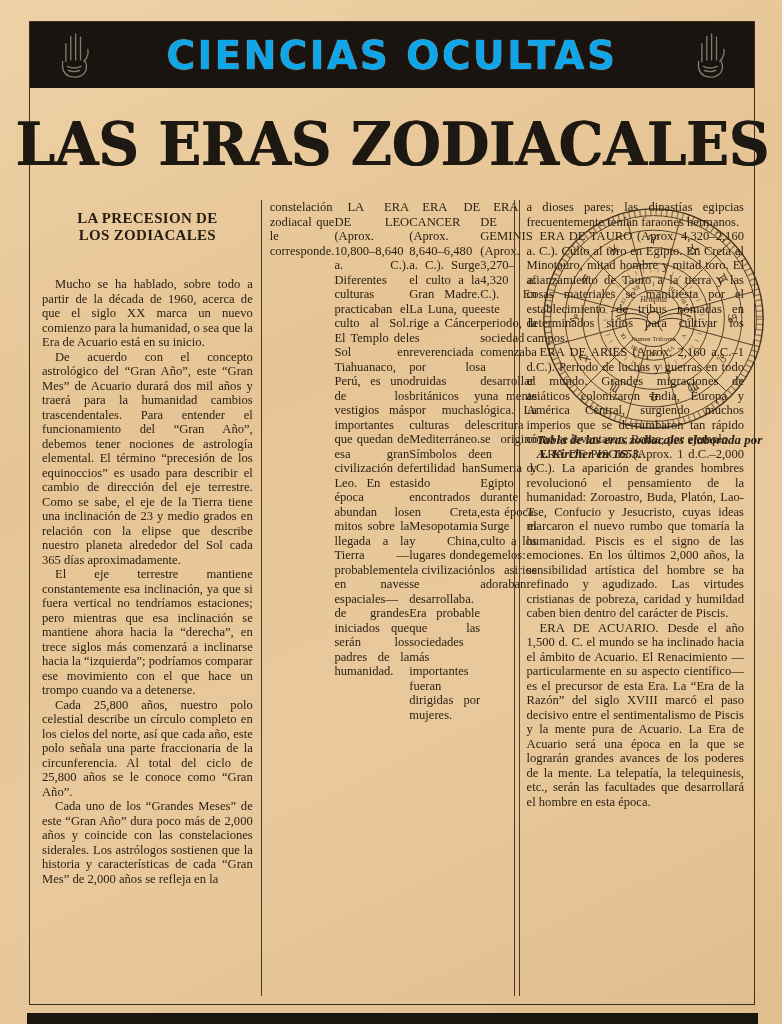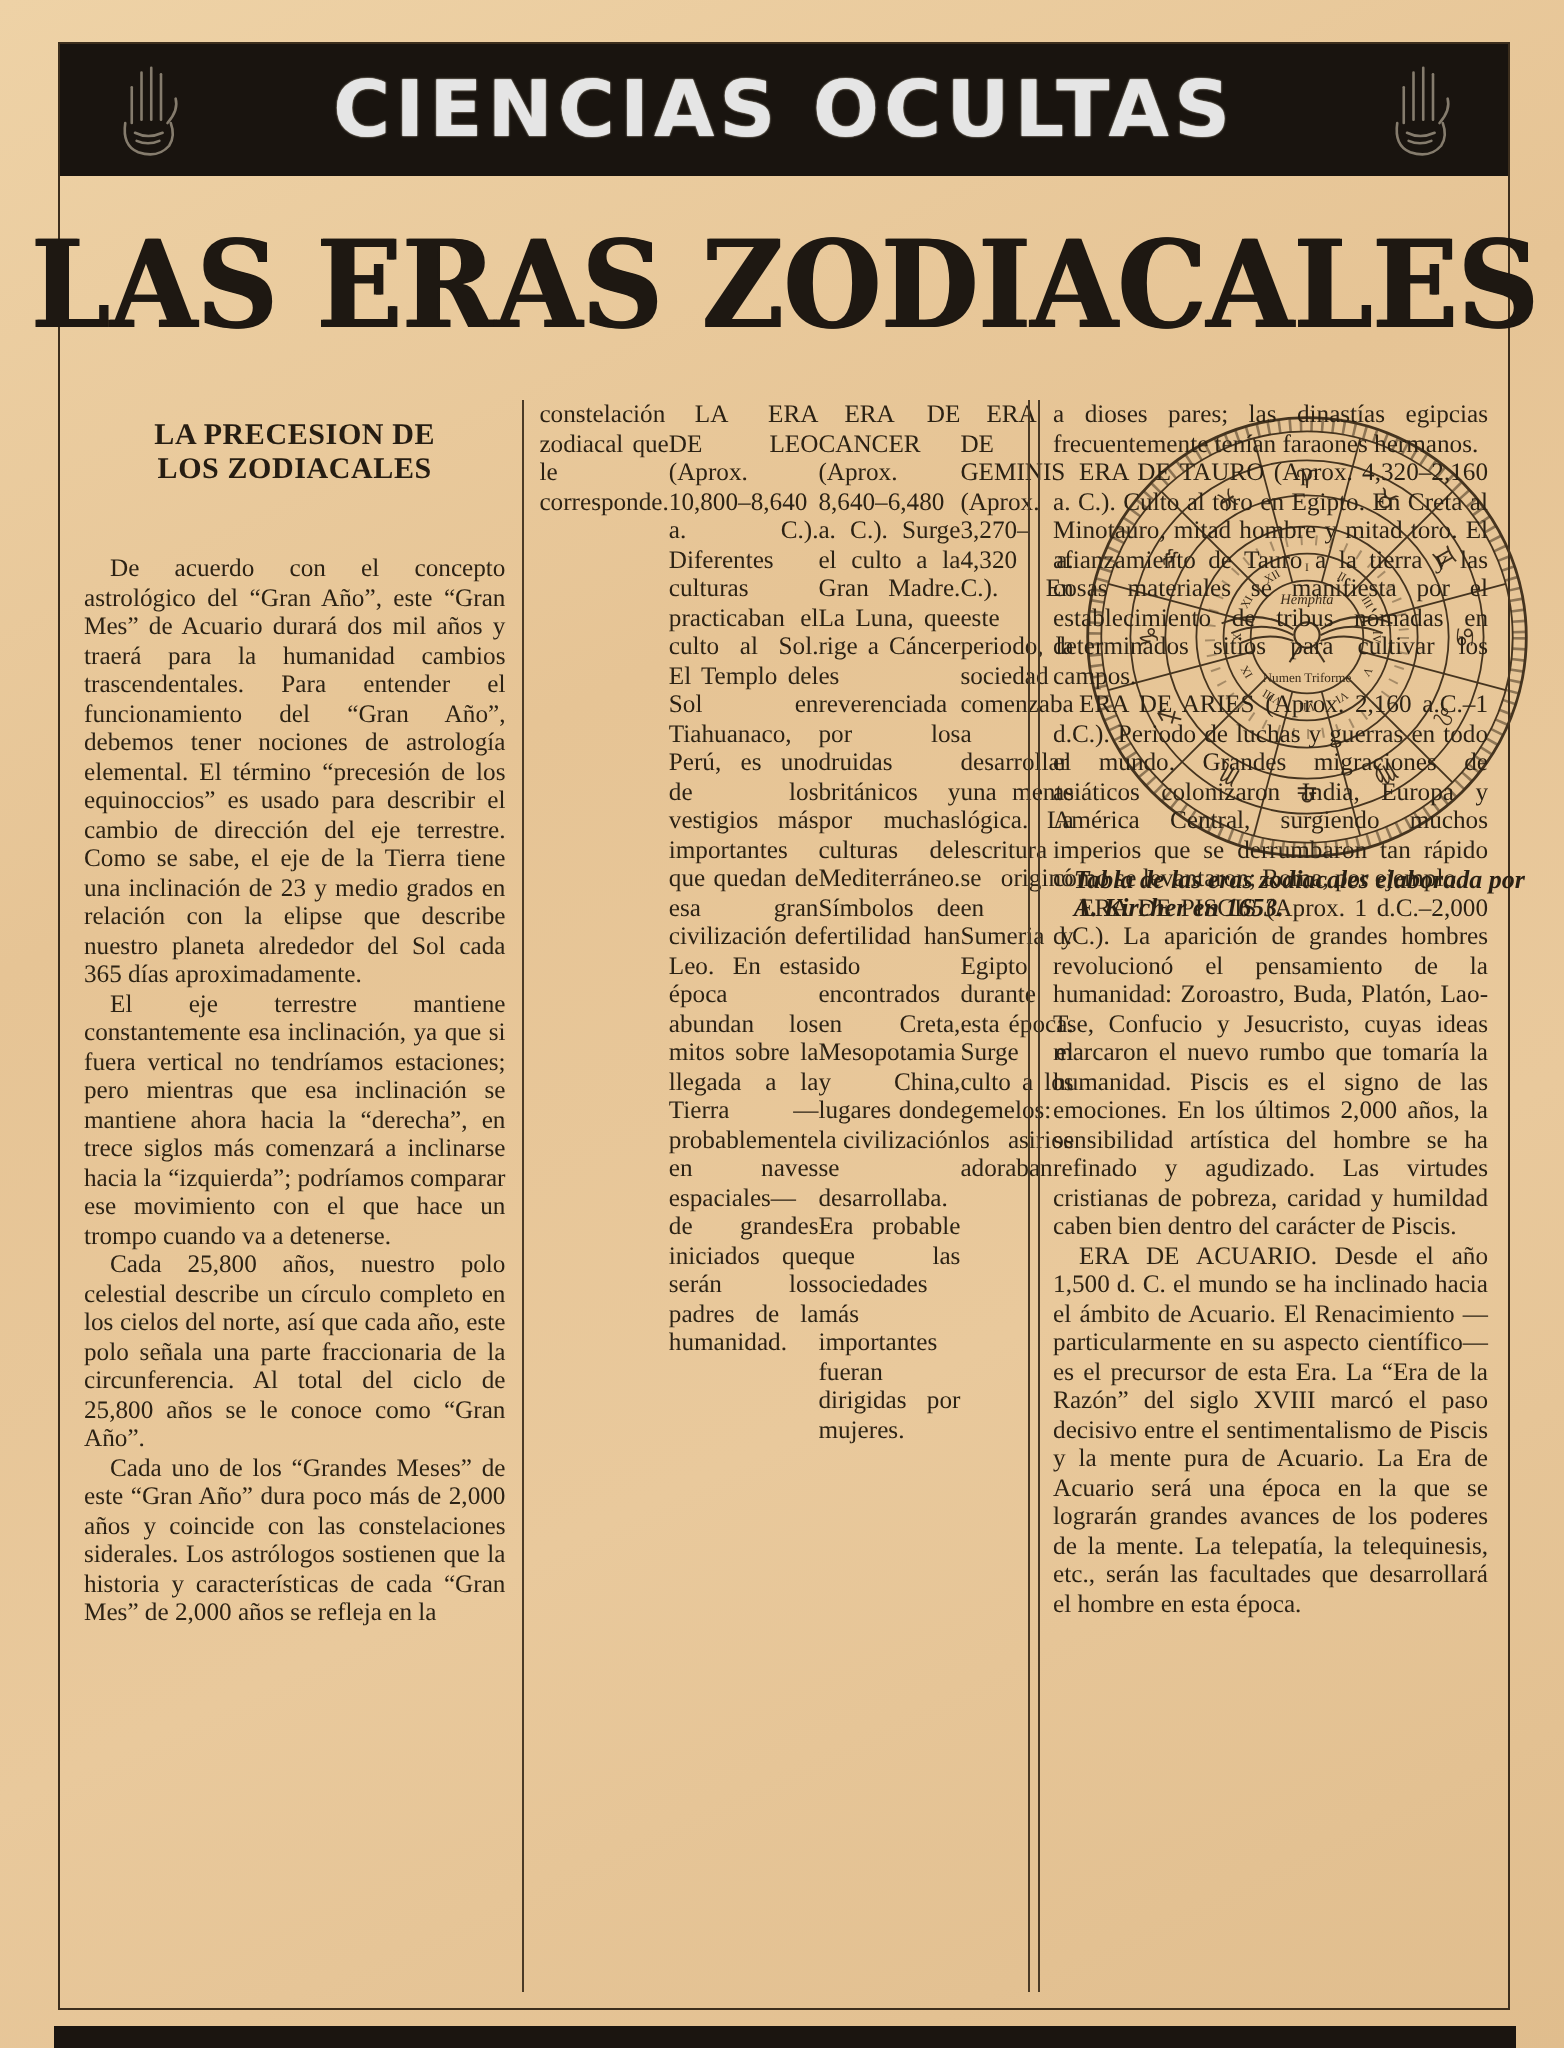--- a/index.html
+++ b/index.html
@@ -12,21 +12,21 @@
     position:absolute;left:29px;top:21px;width:726px;height:984px;
     border:1.5px solid #3c2e1d;box-sizing:border-box;background:transparent;
   }
   
   .masthead{
     height:66px;background:#19140f;display:flex;align-items:center;
     justify-content:space-between;padding:0 24px;box-sizing:border-box;
   }
   .masthead-title{
     flex:1;text-align:center;font-family:"DejaVu Sans", sans-serif;
-    font-weight:900;font-size:39px;letter-spacing:2.5px;color:#e5e5e5;
+    font-weight:900;font-size:39px;letter-spacing:2.5px;color:#0ea5e9;
     text-shadow:0 0 1px #f2e9d6;
   }
   .hand-icon{width:40px;height:52px;opacity:.55;}
   .hand-icon svg{width:100%;height:100%;}
   
   .headline-wrap{height:110px;display:flex;align-items:center;justify-content:center;}
   .headline{
     margin:0;font-family:"DejaVu Serif", serif;font-weight:700;font-size:56px;
     letter-spacing:0px;color:#1e1812;transform:scaleY(1.08);white-space:nowrap;
     text-shadow:1px 0 0 #1e1812;
@@ -100,20 +100,21 @@
       <h1 class="headline">LAS ERAS ZODIACALES</h1>
     </div>
 
     <div class="columns">
 
       <div class="col col1">
         <div class="subhead">
           <span>LA PRECESION DE</span><br>
           <span>LOS ZODIACALES</span>
         </div>
+        <p>Mucho se ha hablado, sobre todo a partir de la década de 1960, acerca de que el siglo XX marca un nuevo comienzo para la humanidad, o sea que la Era de Acuario está en su inicio.</p>
         <p>De acuerdo con el concepto astrológico del “Gran Año”, este “Gran Mes” de Acuario durará dos mil años y traerá para la humanidad cambios trascendentales. Para entender el funcionamiento del “Gran Año”, debemos tener nociones de astrología elemental. El término “precesión de los equinoccios” es usado para describir el cambio de dirección del eje terrestre. Como se sabe, el eje de la Tierra tiene una inclinación de 23 y medio grados en relación con la elipse que describe nuestro planeta alrededor del Sol cada 365 días aproximadamente.</p>
         <p>El eje terrestre mantiene constantemente esa inclinación, ya que si fuera vertical no tendríamos estaciones; pero mientras que esa inclinación se mantiene ahora hacia la “derecha”, en trece siglos más comenzará a inclinarse hacia la “izquierda”; podríamos comparar ese movimiento con el que hace un trompo cuando va a detenerse.</p>
         <p>Cada 25,800 años, nuestro polo celestial describe un círculo completo en los cielos del norte, así que cada año, este polo señala una parte fraccionaria de la circunferencia. Al total del ciclo de 25,800 años se le conoce como “Gran Año”.</p>
         <p>Cada uno de los “Grandes Meses” de este “Gran Año” dura poco más de 2,000 años y coincide con las constelaciones siderales. Los astrólogos sostienen que la historia y características de cada “Gran Mes” de 2,000 años se refleja en la</p>
       </div>
 
       <div class="rule-single"></div>
 
       <div class="col col2">
         <p class="noindent">constelación zodiacal que le corresponde.</p>

